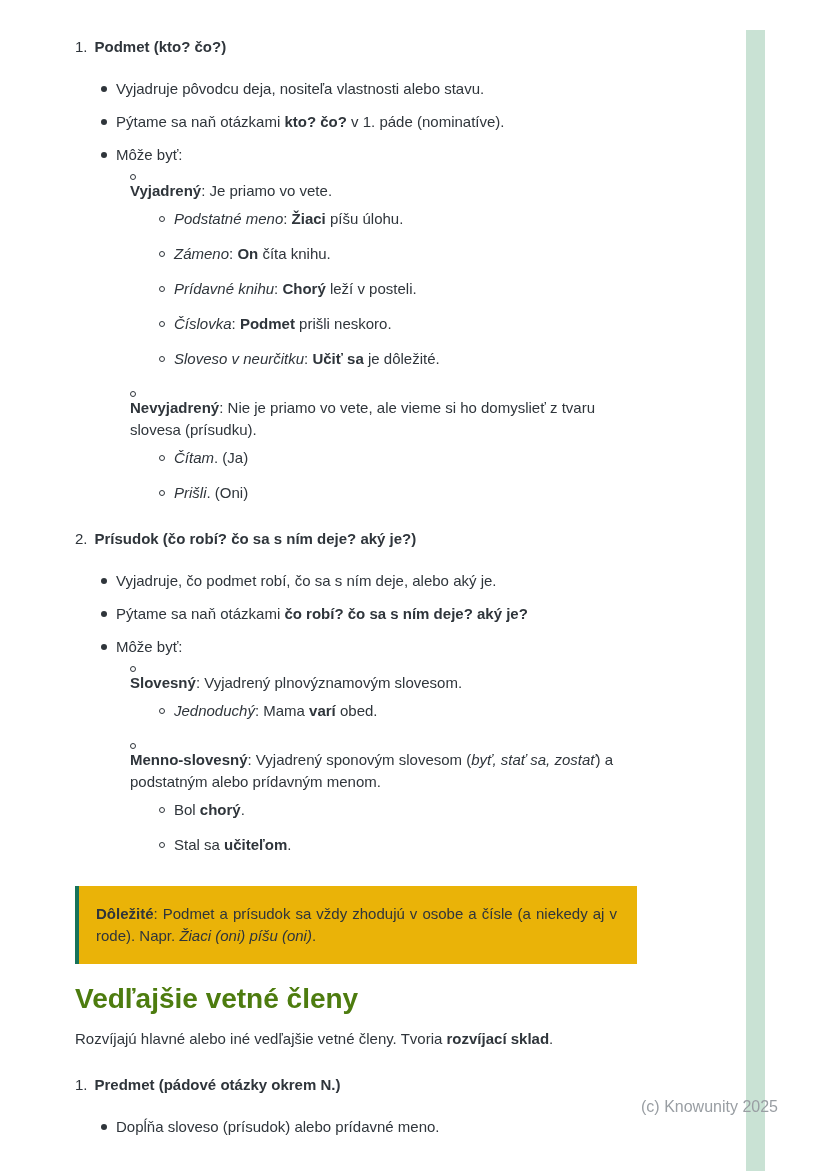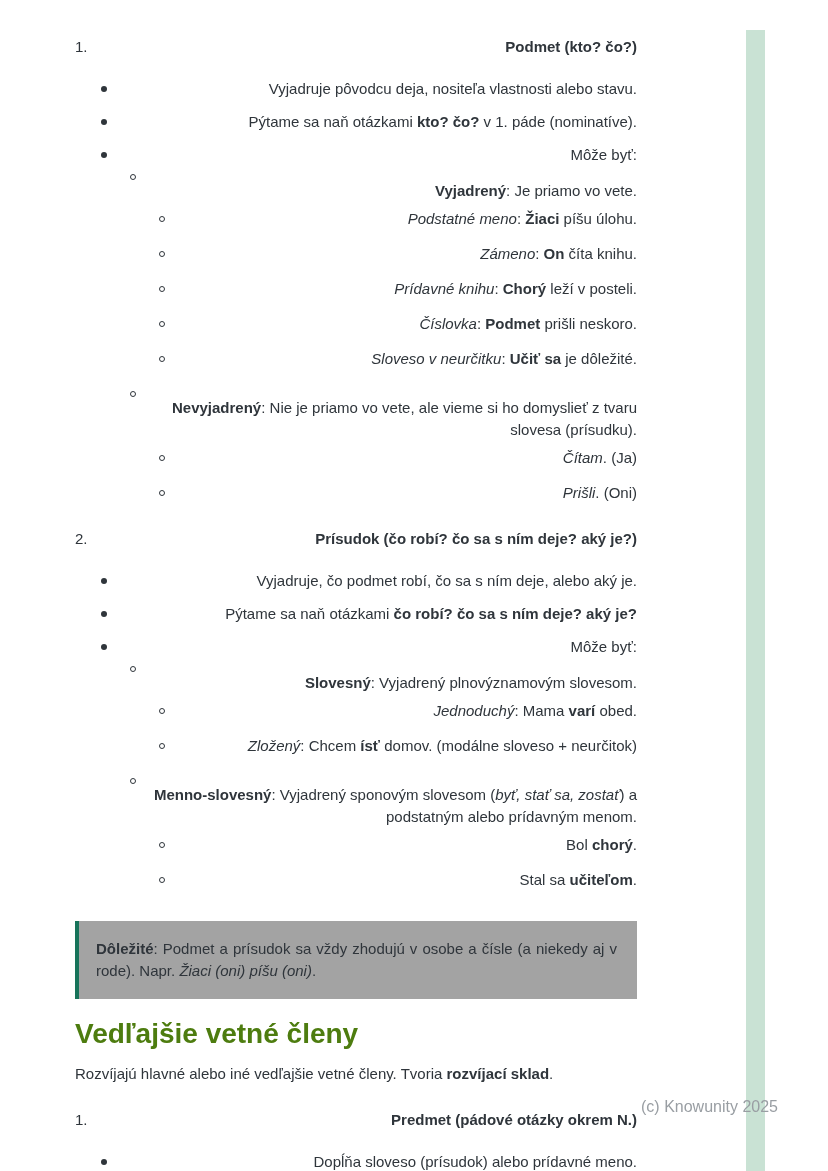--- a/index.html
+++ b/index.html
@@ -15,39 +15,39 @@
   .side-bar {
     position:absolute; top:30px; bottom:0; right:63px; width:19px;
     background:#c9e2d4;
   }
   .doc {
     position:absolute; left:75px; top:36px; width:562px;
     font-size:15px; line-height:22px;
   }
   .bold { font-weight:700; }
   .italic { font-style:italic; }
-  .rich { flex:1 1 auto; min-width:0;text-align:right; }
+  .rich { flex:1 1 auto; min-width:0; }
 
   .b-num { display:flex; margin:24px 0 20px 0; }
   .doc > .b-num:first-child { margin-top:0; }
   .b-num .num { flex:0 0 auto; margin-right:7px; }
   .b-num .rich { font-weight:700; }
 
   .b-li1 { display:flex; padding-left:26px; margin:0 0 11px 0; }
   .b-li1.tight { margin-bottom:0; }
   .b-li2 { display:flex; padding-left:55px; margin:0 0 6px 0;flex-direction:column; }
   .b-li3 { display:flex; padding-left:84px; margin:0 0 13px 0; }
 
   .marker { flex:0 0 auto; width:6px; height:6px; border-radius:50%; margin-top:8px; margin-right:9px; }
   .marker.disc { background:#2f353b; }
   .marker.circle { border:1.3px solid #2f353b; background:transparent; }
 
   .b-callout {
     margin-top:30px;
-    background:#a3a3a3;
+    background:#eab308;
     border-left:4px solid #17735a;
     padding:17px 20px 17px 17px;
     text-align:justify;
   }
 
   .b-h2 {
     margin-top:20px; margin-bottom:14px;
     font-size:28px; line-height:30px; font-weight:700;
     color:#4d7c0f;
   }
@@ -135,24 +135,20 @@
         <span class="rich"><span>Môže byť:</span></span>
       </div>
       <div class="b-li2">
         <span class="marker circle"></span>
         <span class="rich"><span class="bold">Slovesný</span><span>: Vyjadrený plnovýznamovým slovesom.</span></span>
       </div>
       <div class="b-li3">
         <span class="marker circle"></span>
         <span class="rich"><span class="italic">Jednoduchý</span><span>: Mama </span><span class="bold">varí</span><span> obed.</span></span>
       </div>
-      <div class="b-li3">
-        <span class="marker circle"></span>
-        <span class="rich"><span class="italic">Zložený</span><span>: Chcem </span><span class="bold">ísť</span><span> domov. (modálne sloveso + neurčitok)</span></span>
-      </div>
       <div class="b-li2">
         <span class="marker circle"></span>
         <span class="rich"><span class="bold">Menno-slovesný</span><span>: Vyjadrený sponovým slovesom (</span><span class="italic">byť, stať sa, zostať</span><span>) a podstatným alebo prídavným menom.</span></span>
       </div>
       <div class="b-li3">
         <span class="marker circle"></span>
         <span class="rich"><span>Bol </span><span class="bold">chorý</span><span>.</span></span>
       </div>
       <div class="b-li3">
         <span class="marker circle"></span>

